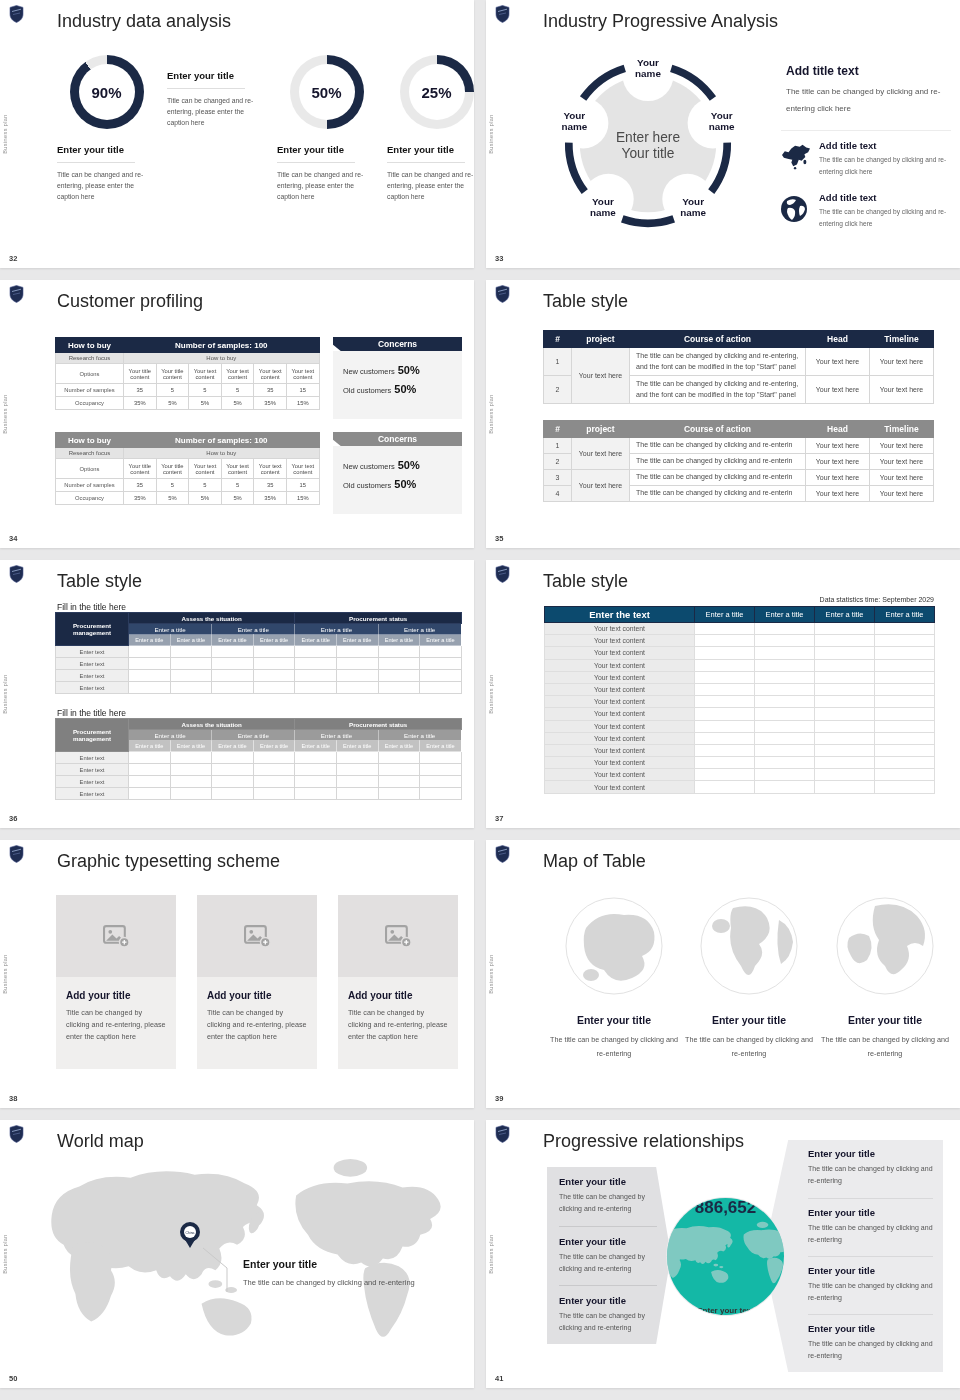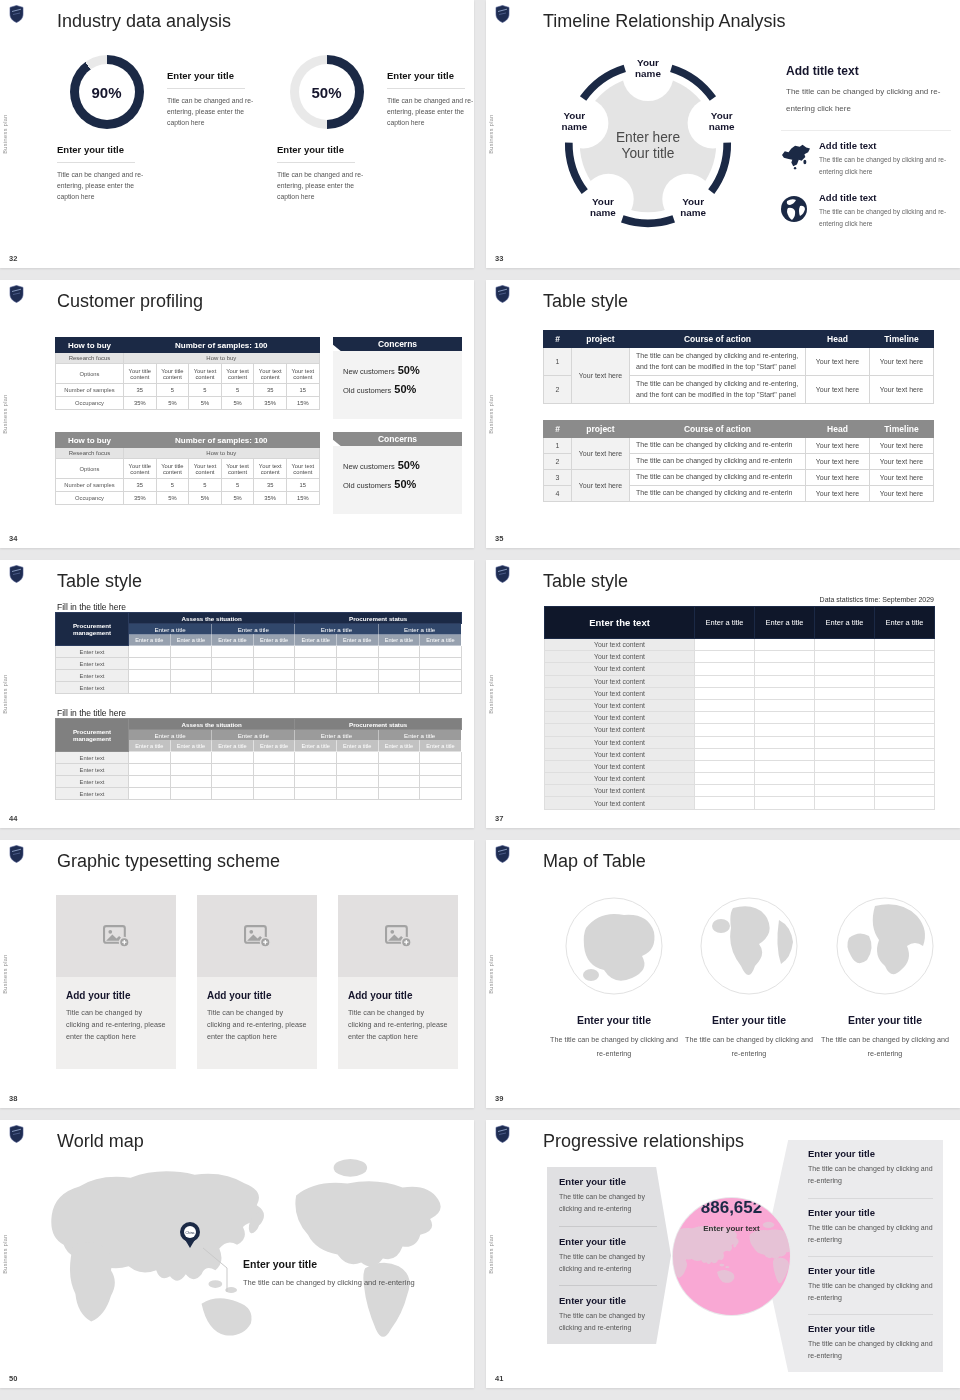--- a/index.html
+++ b/index.html
@@ -69,21 +69,21 @@
 .t36.navy .corner,.t36.navy tr.r1 td{background:#1b2945;border-color:#2c3c5e}
 .t36.navy tr.r2 td{background:#31476b;border-color:#44598005}
 .t36.navy tr.r2 td,.t36.navy tr.r3 td{border-color:rgba(255,255,255,.4)}
 .t36.navy tr.r3 td{background:#97a1af}
 .t36.gray .corner,.t36.gray tr.r1 td{background:#808080;border-color:#8d8d8d}
 .t36.gray tr.r2 td{background:#9b9b9b;border-color:rgba(255,255,255,.4)}
 .t36.gray tr.r3 td{background:#c2c2c2;border-color:rgba(255,255,255,.5)}
 
 .note37{position:absolute;right:26px;top:36px;font-size:7px;color:#333}
 .t37{position:absolute;left:58px;top:46px;width:390px;color:#555}
-.t37 tr.hd td{background:#0f172a;border-color:#1b2945;color:#fff;height:32px;font-size:7.5px}
+.t37 tr.hd td{background:#0c4a6e;border-color:#1b2945;color:#fff;height:16px;font-size:7.5px}
 .t37 tr.hd td.c0{font-size:9.5px;font-weight:700}
 .t37 tr.bd td{height:12.2px;font-size:6.8px;border-color:#dedede}
 .t37 .rl{background:#ebebeb}
 
 .card38{position:absolute;top:55px;width:120px}
 .c-img{height:82px;background:#e2e0e0;display:flex;align-items:center;justify-content:center}
 .c-body{height:92px;background:#f0efee;padding:13px 10px 16px}
 .c-title{font-size:10px;font-weight:700;color:#15152c}
 .c-cap{margin-top:6px;font-size:7.2px;line-height:1.65;color:#555}
 
@@ -99,21 +99,21 @@
 .t40 .tc{margin-top:6px;font-size:7.5px;line-height:1.9;color:#555}
 
 .lpanel{position:absolute;left:61px;top:47px;width:124px;height:177px;background:#e0e0e2;clip-path:polygon(0 0,88% 0,100% 50%,88% 100%,0 100%)}
 .lpanel .item{margin:0 14px 0 12px;padding-top:9px;height:59px}
 .lpanel .item + .item{border-top:1px solid #c9c9cb}
 .rpanel{position:absolute;left:277px;top:20px;width:180px;height:232px;background:#ebebed;clip-path:polygon(14% 0,100% 0,100% 100%,14% 100%,0 50%)}
 .rpanel .item{margin-left:45px;margin-right:10px;padding-top:8px;height:58px}
 .rpanel .item + .item{border-top:1px solid #d8d8da}
 .i-title{font-size:9.5px;font-weight:700;color:#15152c}
 .i-cap{margin-top:4px;font-size:7px;line-height:1.75;color:#555}
-.circle41{position:absolute;left:187px;top:78px;width:117px;height:117px;border-radius:50%;background:#f9a8d4;box-shadow:0 0 0 1px #e9e9eb;overflow:hidden;display:flex;flex-direction:column;align-items:center;justify-content:flex-start;z-index:2}
+.circle41{position:absolute;left:181px;top:78px;width:117px;height:117px;border-radius:50%;background:#14b8a6;box-shadow:0 0 0 1px #e9e9eb;overflow:hidden;display:flex;flex-direction:column;align-items:center;justify-content:space-between;z-index:2}
 .circle41 svg.bgmap{position:absolute;left:-18px;top:22px;width:150px;height:70px;opacity:.55}
 .stat{position:relative;font-size:17px;font-weight:700;color:#1b2945}
 .stat-label{position:relative;margin-top:6px;font-size:8px;font-weight:700;color:#333}
 .hidden-defs{position:absolute;width:0;height:0;overflow:hidden}
 </style>
 </head>
 <body>
 
 <svg class="hidden-defs" aria-hidden="true">
   <defs>
@@ -169,34 +169,38 @@
       <div class="donut-col">
         <div class="donut" style="background: conic-gradient(rgb(27, 41, 69) 0deg, rgb(27, 41, 69) 50%, rgb(233, 233, 233) 50%, rgb(233, 233, 233) 100%);">
             <div class="hole"></div>
             <div class="pct">50%</div>
           </div>
         <div class="donut-title">Enter your title</div>
         <div class="donut-divider"></div>
         <div class="donut-caption">Title can be changed and re-entering, please enter the caption here</div>
       </div>
       <div class="donut-col">
+        <div class="donut" style="background: conic-gradient(rgb(27, 41, 69) 0deg, rgb(27, 41, 69) 25%, rgb(233, 233, 233) 25%, rgb(233, 233, 233) 100%);">
+            <div class="hole"></div>
+            <div class="pct">25%</div>
+          </div>
         <div class="donut-title">Enter your title</div>
         <div class="donut-divider"></div>
         <div class="donut-caption">Title can be changed and re-entering, please enter the caption here</div>
       </div>
     </div>
     <div class="page-num">32</div>
   </div>
 
   <div class="slide">
     <svg class="logo" viewBox="0 0 15 18">
         <use href="#shield"></use>
       </svg>
     <div class="brand-vertical">Business plan</div>
-    <div class="slide-title">Timeline Relationship Analysis</div>
+    <div class="slide-title">Industry Progressive Analysis</div>
     <svg class="gear-svg" viewBox="0 0 200 200">
       <circle cx="100" cy="100" r="62" fill="#e4e4e4"></circle>
       <circle cx="100" cy="38" r="23" fill="#fff"></circle>
       <circle cx="41" cy="81" r="23" fill="#fff"></circle>
       <circle cx="159" cy="81" r="23" fill="#fff"></circle>
       <circle cx="64" cy="150" r="23" fill="#fff"></circle>
       <circle cx="136" cy="150" r="23" fill="#fff"></circle>
       <g stroke="#1b2945" stroke-width="7" fill="none">
         <path d="M121.1,31.2 A72,72 0 0 1 159,58.7"></path>
         <path d="M172,98.7 A72,72 0 0 1 157.5,143.3"></path>
@@ -600,21 +604,21 @@
             <td></td>
             <td></td>
             <td></td>
             <td></td>
             <td></td>
             <td></td>
             <td></td>
           </tr>
     </tbody>
       </table>
-    <div class="page-num">44</div>
+    <div class="page-num">36</div>
   </div>
 
   <div class="slide">
     <svg class="logo" viewBox="0 0 15 18">
         <use href="#shield"></use>
       </svg>
     <div class="brand-vertical">Business plan</div>
     <div class="slide-title">Table style</div>
     <div class="note37">Data statistics time: September 2029</div>
     <table class="t37">

